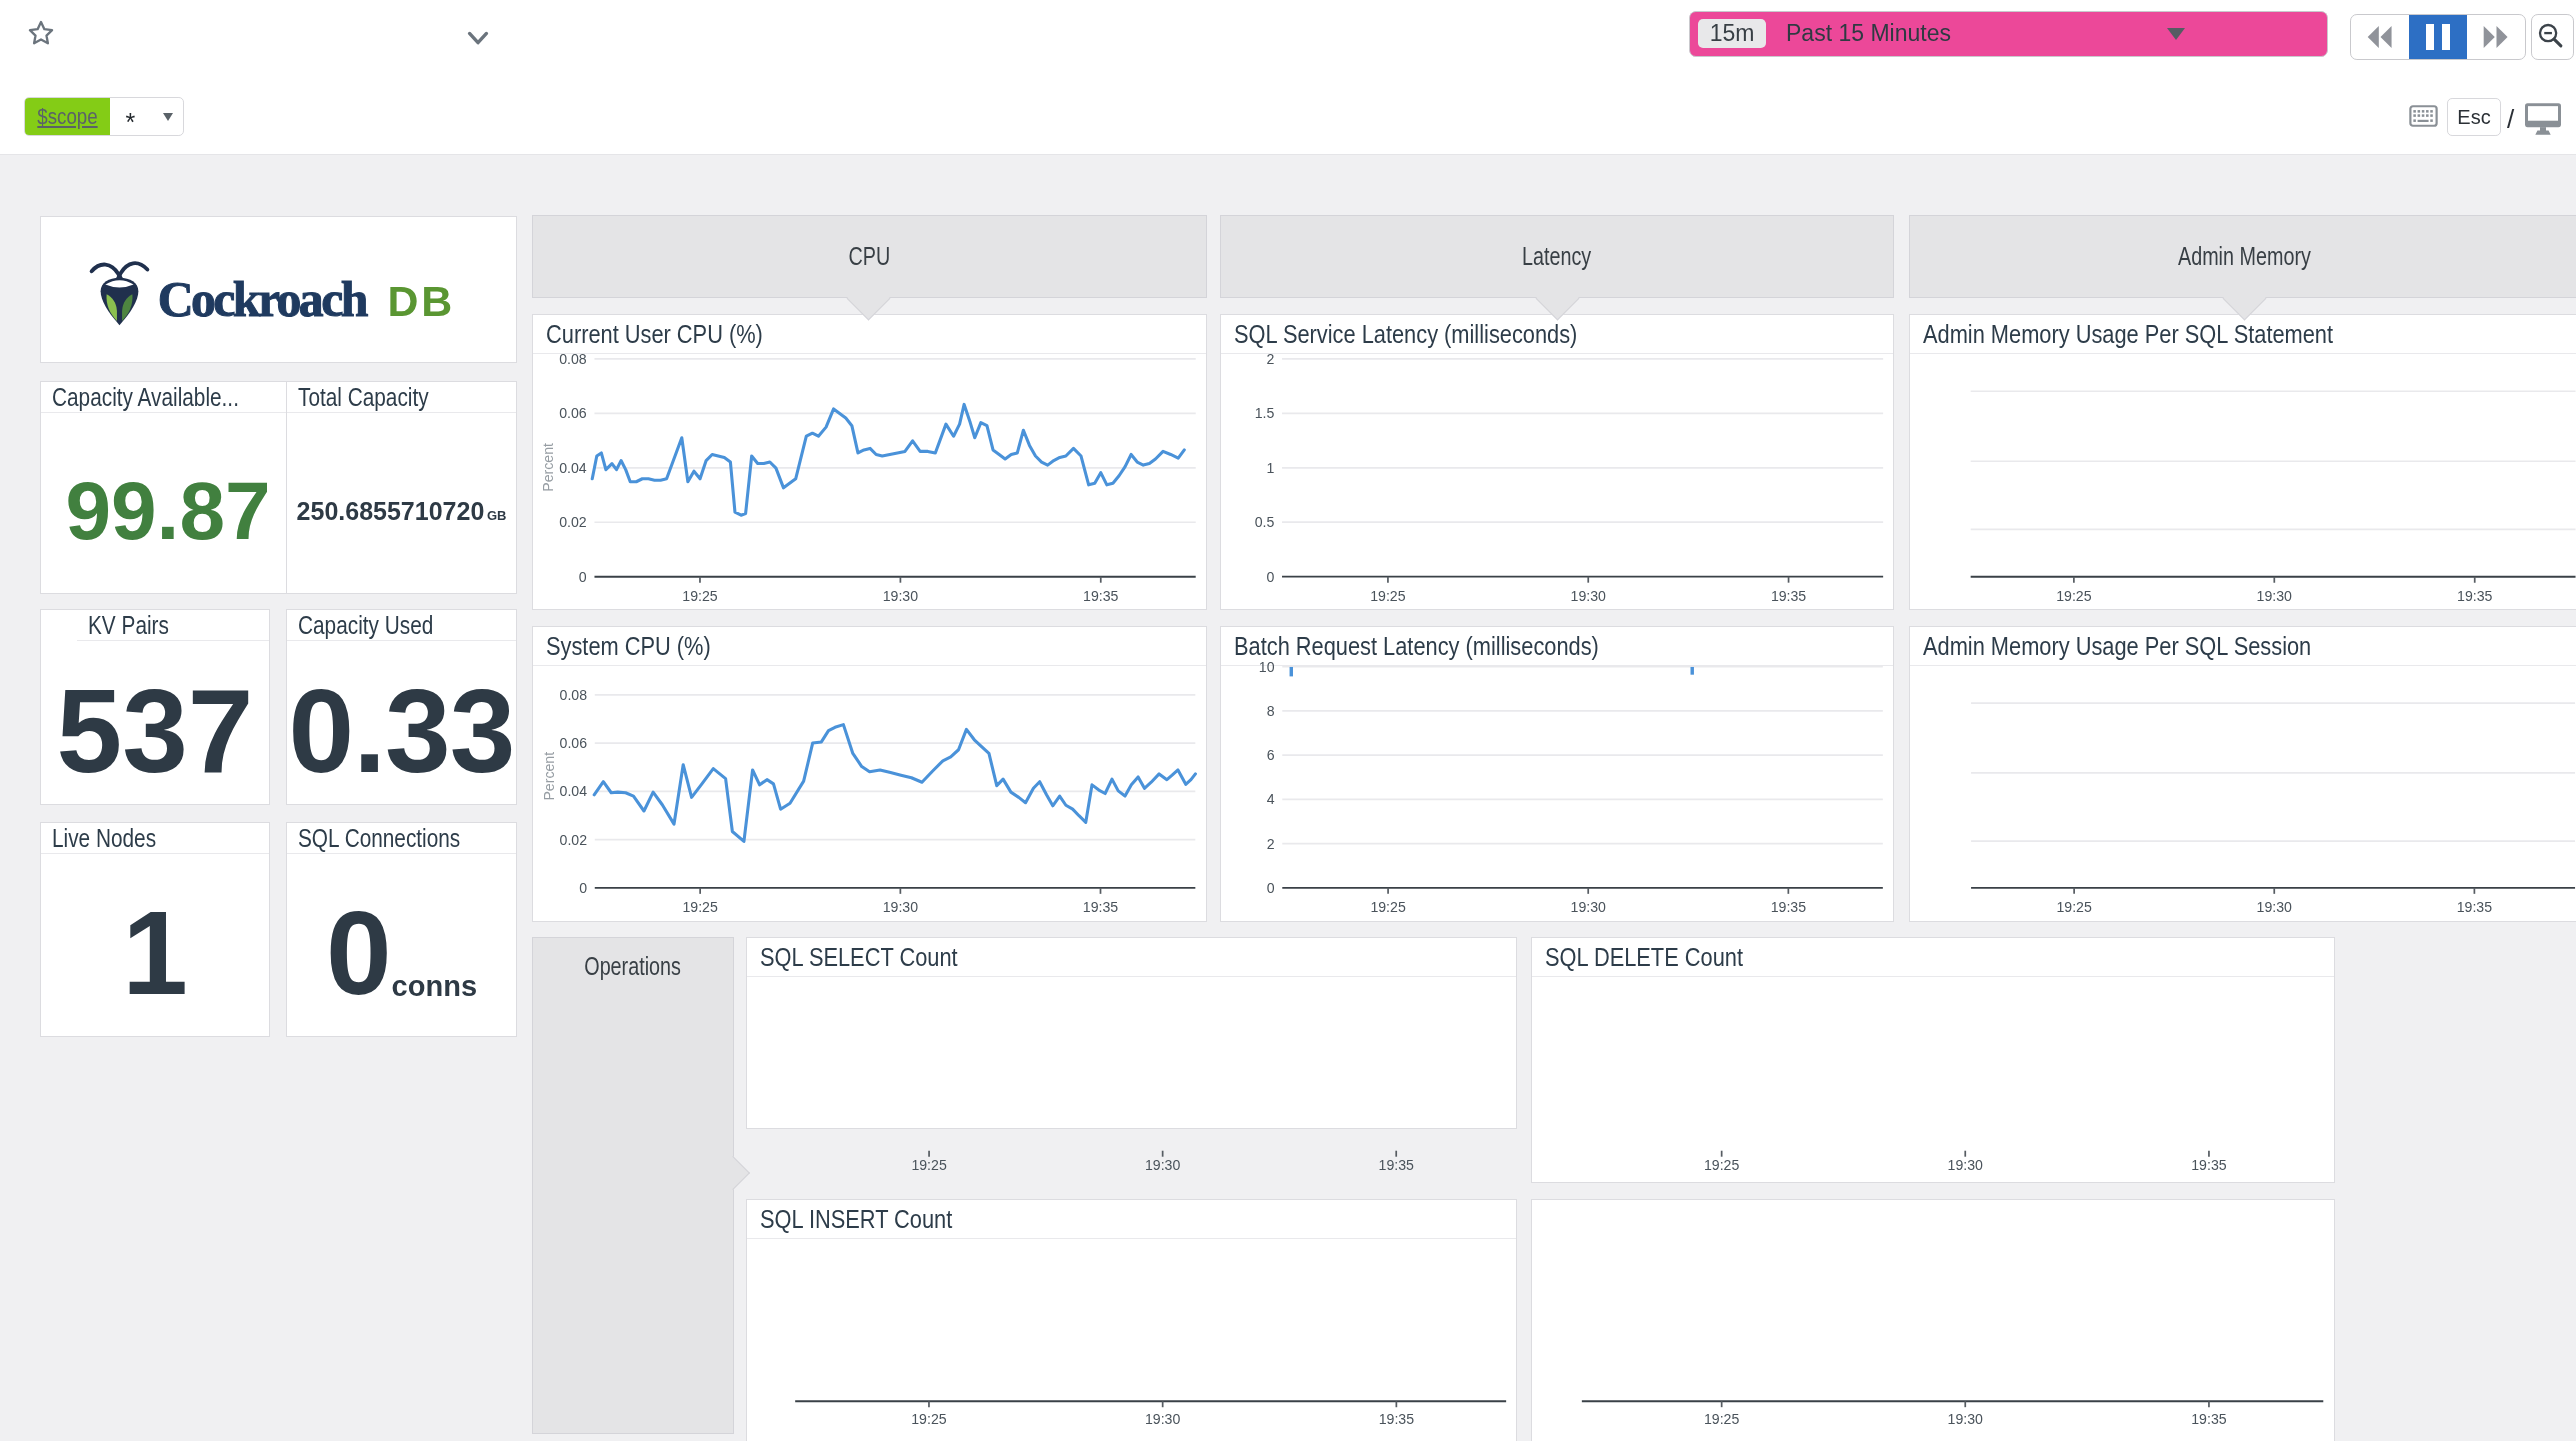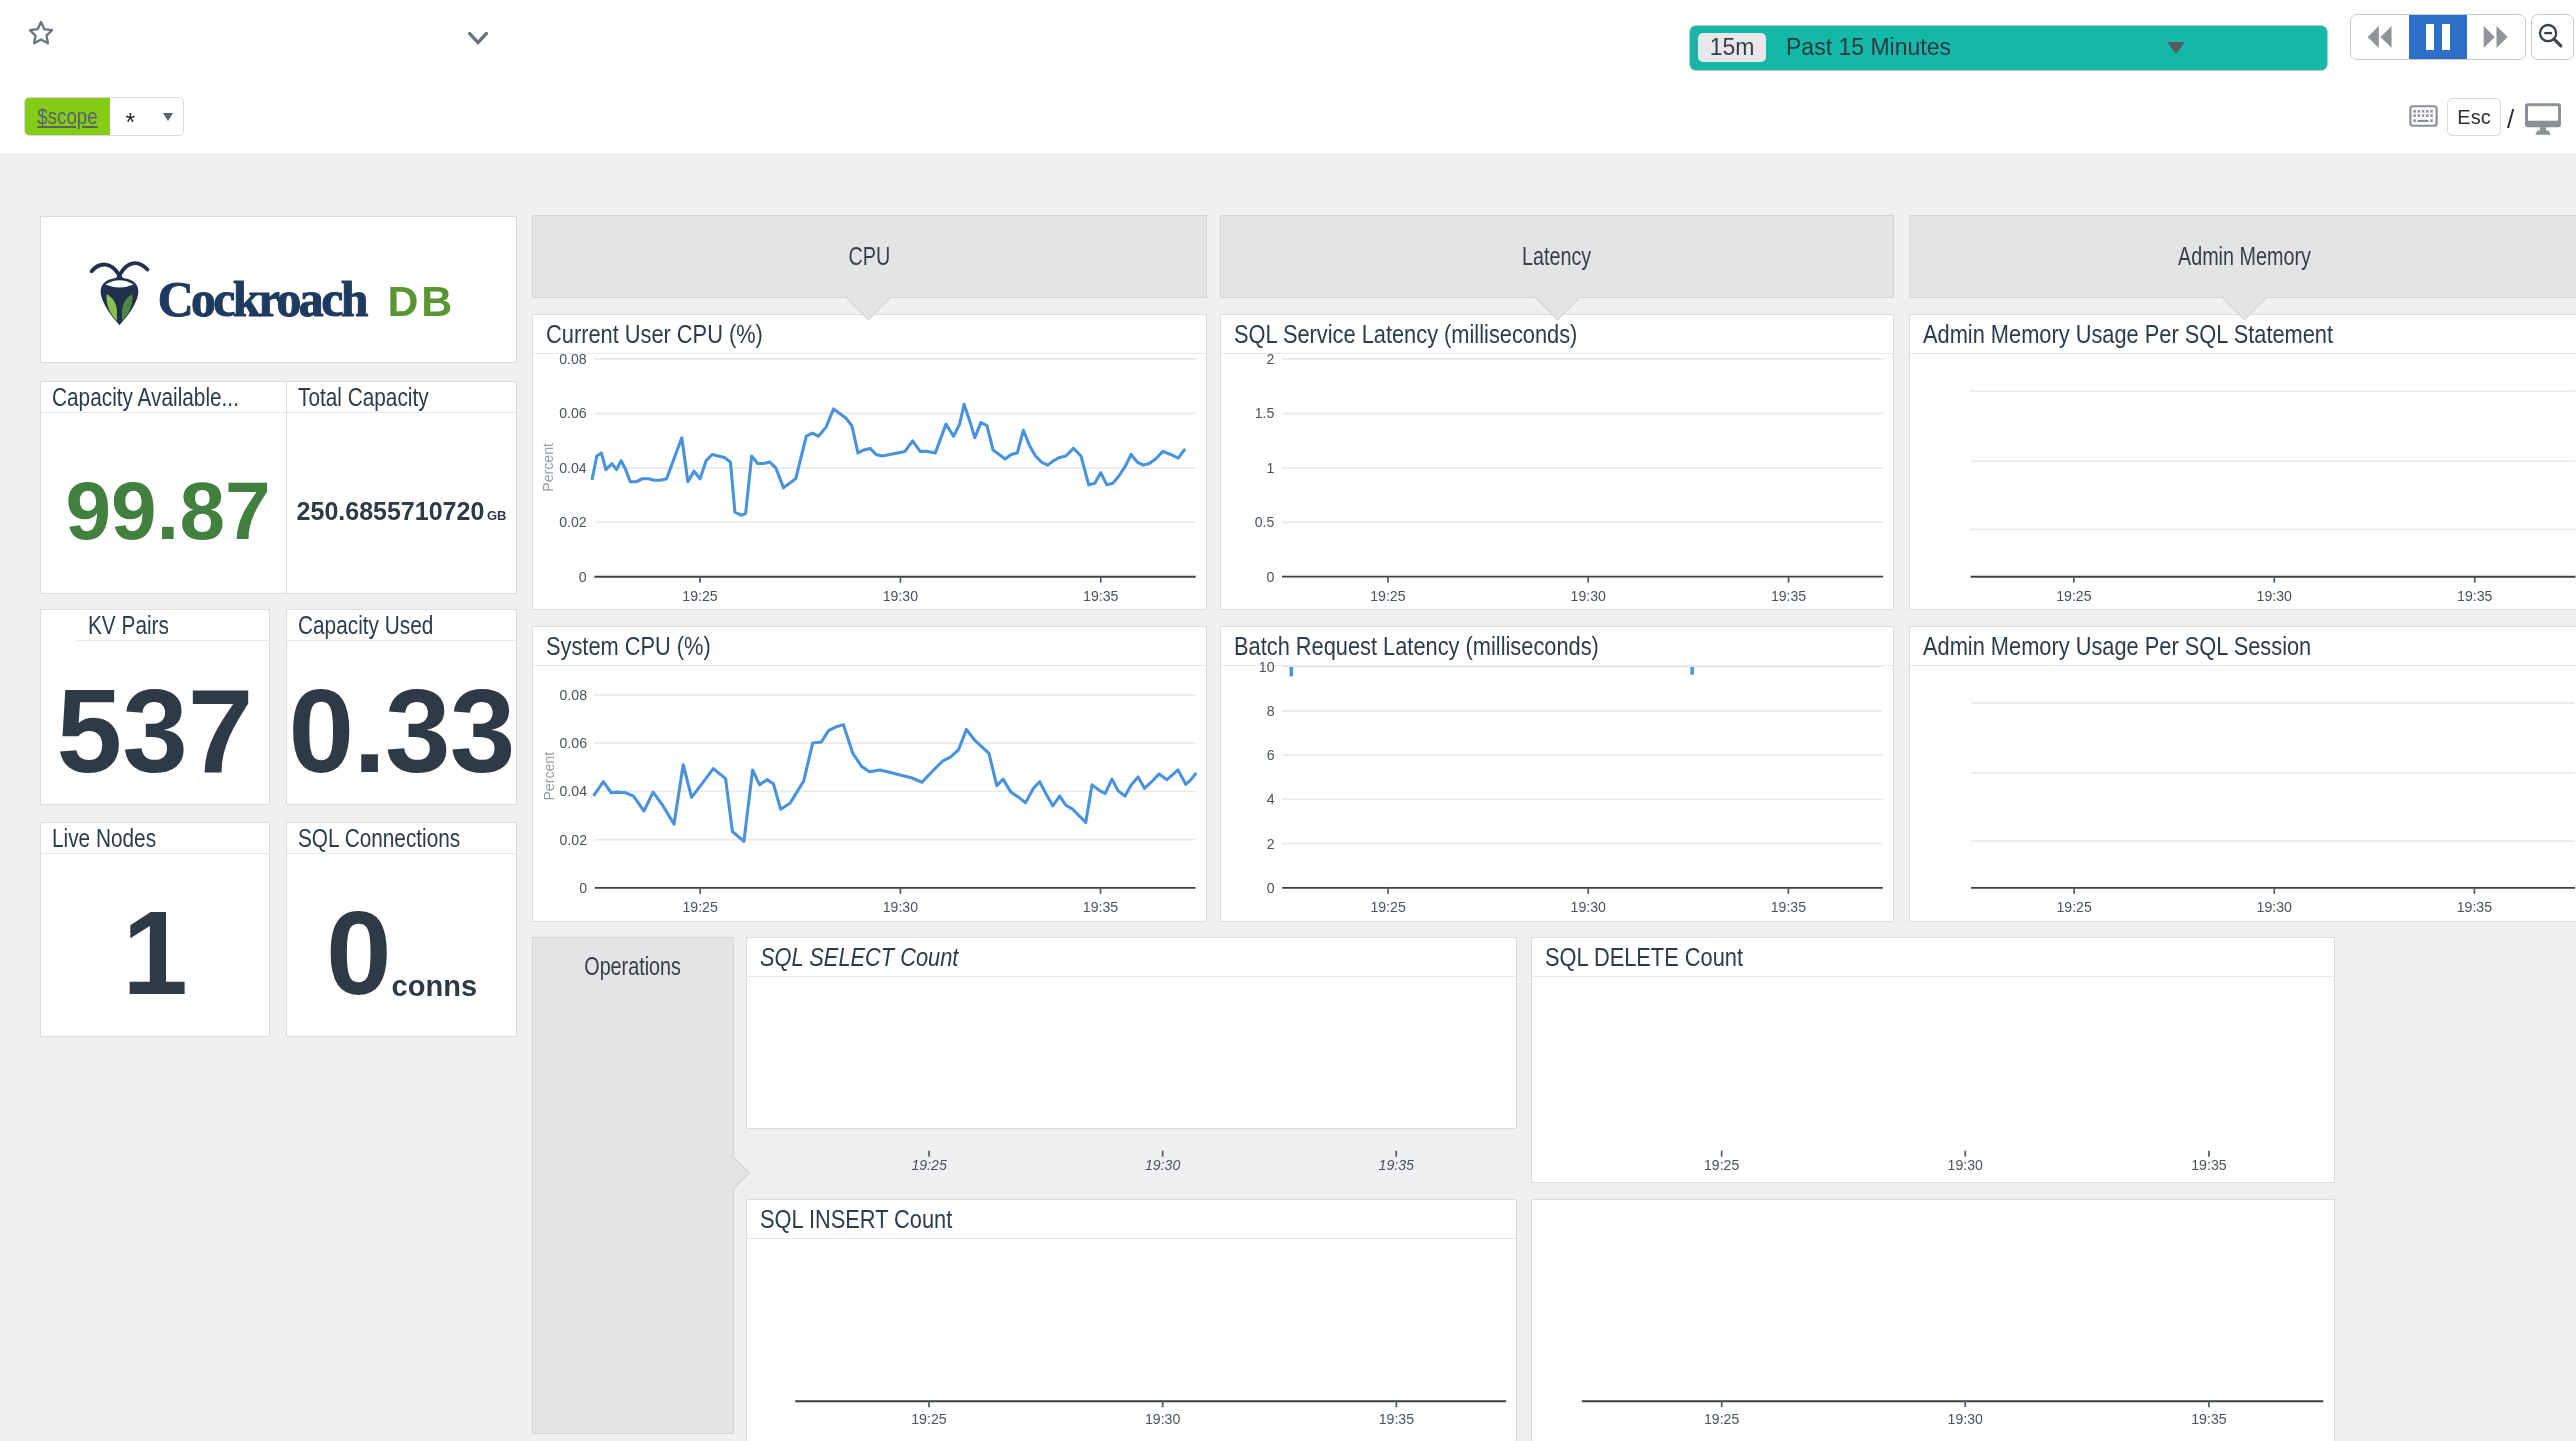--- a/index.html
+++ b/index.html
@@ -27,21 +27,21 @@
 svg text { font-family:"Liberation Sans", sans-serif; }
 </style></head>
 <body>
 <div id="hdr">
 <svg width="28" height="28" viewBox="0 0 24 24" style="position:absolute;left:27.4px;top:19px;">
 <path d="M12 2.6 L14.9 8.7 L21.5 9.6 L16.7 14.2 L17.9 20.8 L12 17.6 L6.1 20.8 L7.3 14.2 L2.5 9.6 L9.1 8.7 Z" fill="none" stroke="#6b747d" stroke-width="2" stroke-linejoin="round"></path>
     </svg>
 <svg width="22" height="17" viewBox="0 0 26 20" style="position:absolute;left:467px;top:30px;">
 <polyline points="3,4 13,15 23,4" fill="none" stroke="#6b747d" stroke-width="4" stroke-linecap="round" stroke-linejoin="round"></polyline>
     </svg>
-<div style="position:absolute;left:1689px;top:25px;width:639px;height:46px;background:#14b8a6;border:1.7px solid #c9c9cd;border-radius:6.9px;box-sizing:border-box;text-align:center;">
+<div style="position:absolute;left:1689px;top:11px;width:639px;height:46px;background:#ec4899;border:1.7px solid #c9c9cd;border-radius:6.9px;box-sizing:border-box;text-align:center;">
 <div style="position:absolute;left:7.7px;top:6.9px;height:29px;line-height:29px;padding:0 12px;background:#e8e8ea;border-radius:5.1px;font-size:23px;color:#383f45;">15m</div>
 <div style="position:absolute;left:96px;top:0;height:43px;line-height:43px;font-size:23px;color:#2f3a42;">Past 15 Minutes</div>
 <div style="position:absolute;left:477px;top:16.3px;width:0;height:0;border-left:9.4px solid transparent;border-right:9.4px solid transparent;border-top:12px solid #555c63;"></div>
 </div>
 <div style="position:absolute;left:2350px;top:13.7px;width:176px;height:46px;background:#fff;border:1.7px solid #c9c9cd;border-radius:6.9px;box-sizing:border-box;overflow:hidden;display:flex;">
 <div style="flex:1;display:flex;align-items:center;justify-content:center;">
         <svg width="29" height="24" viewBox="0 0 34 28">
           <polygon points="15,1 15,27 2,14" fill="#90939a"></polygon>
           <polygon points="30,1 30,27 17,14" fill="#90939a"></polygon>
         </svg>
@@ -283,21 +283,21 @@
       <line x1="73.0" y1="252.2" x2="778.0" y2="252.2" stroke="#e9e9ec" stroke-width="2"></line>
       <line x1="73.0" y1="306.8" x2="778.0" y2="306.8" stroke="#3a4147" stroke-width="2.2"></line>
       <line x1="193.3" y1="306.8" x2="193.3" y2="313.8" stroke="#565c62" stroke-width="2"></line>
       <line x1="426.9" y1="306.8" x2="426.9" y2="313.8" stroke="#565c62" stroke-width="2"></line>
       <line x1="660.5" y1="306.8" x2="660.5" y2="313.8" stroke="#565c62" stroke-width="2"></line>
       <text x="193.3" y="334.5" text-anchor="middle" font-size="16.5" fill="#4a535b">19:25</text>
       <text x="426.9" y="334.5" text-anchor="middle" font-size="16.5" fill="#4a535b">19:30</text>
       <text x="660.5" y="334.5" text-anchor="middle" font-size="16.5" fill="#4a535b">19:35</text>
     </svg>
 </div>
-<div class="wg" style="left:746px;top:937px;width:771px;height:192px;font-style:italic;">
+<div class="wg" style="left:746px;top:937px;width:771px;height:192px;">
 <div class="wt"><span>SQL SELECT Count</span></div>
 <svg class="cs" width="771" height="246" viewBox="0 0 899 287">
       <line x1="214.5" y1="250.5" x2="214.5" y2="257.5" stroke="#565c62" stroke-width="2"></line>
       <line x1="487.0" y1="250.5" x2="487.0" y2="257.5" stroke="#565c62" stroke-width="2"></line>
       <line x1="759.5" y1="250.5" x2="759.5" y2="257.5" stroke="#565c62" stroke-width="2"></line>
       <text x="214.5" y="273.5" text-anchor="middle" font-size="16.5" fill="#4a535b">19:25</text>
       <text x="487.0" y="273.5" text-anchor="middle" font-size="16.5" fill="#4a535b">19:30</text>
       <text x="759.5" y="273.5" text-anchor="middle" font-size="16.5" fill="#4a535b">19:35</text>
     </svg>
 </div>

